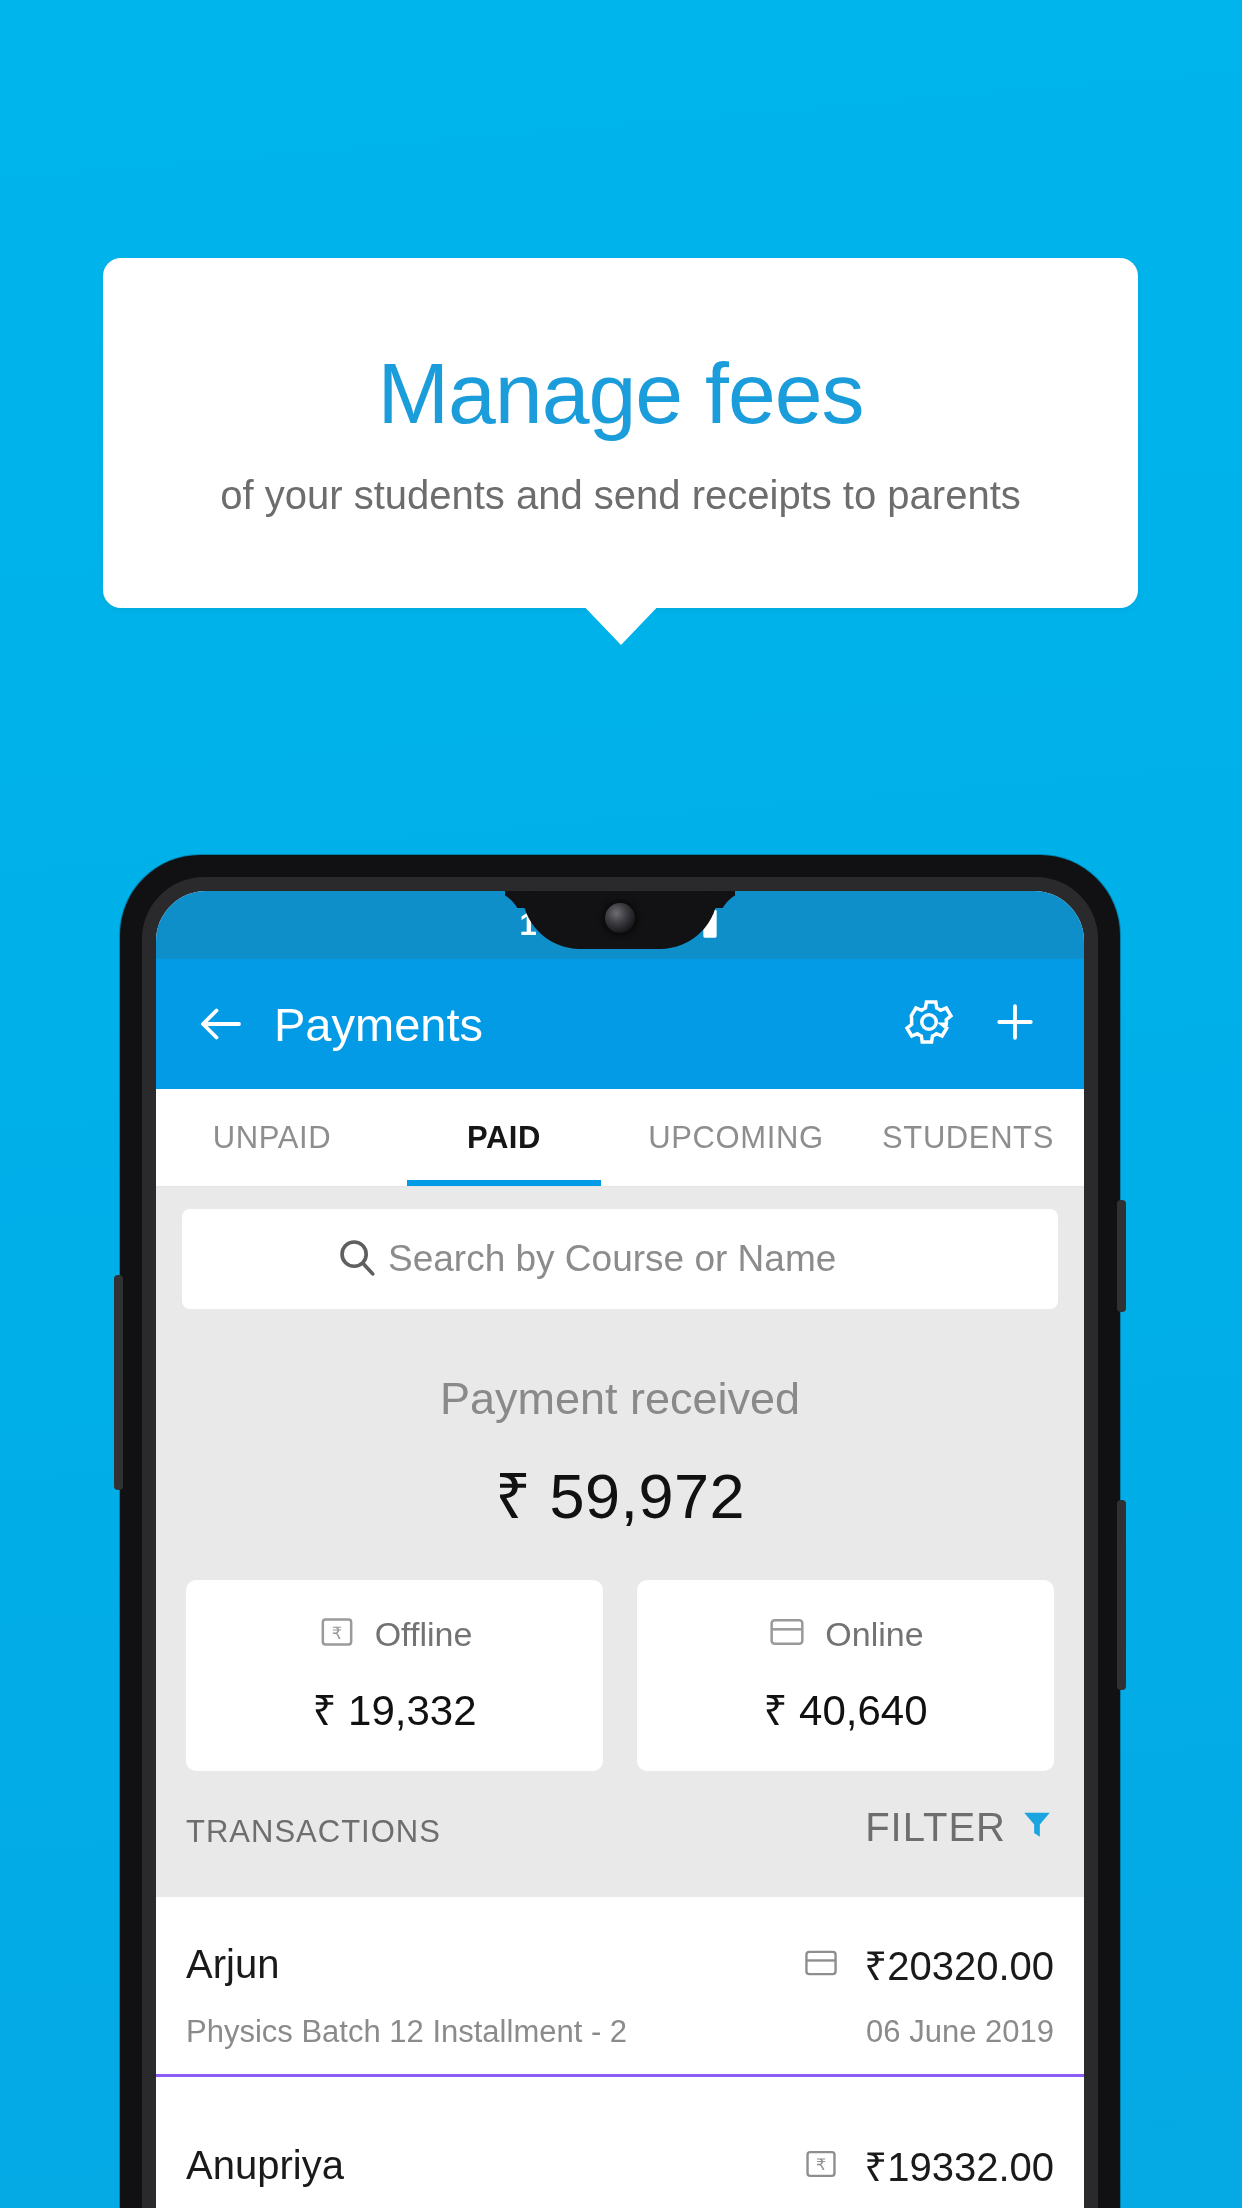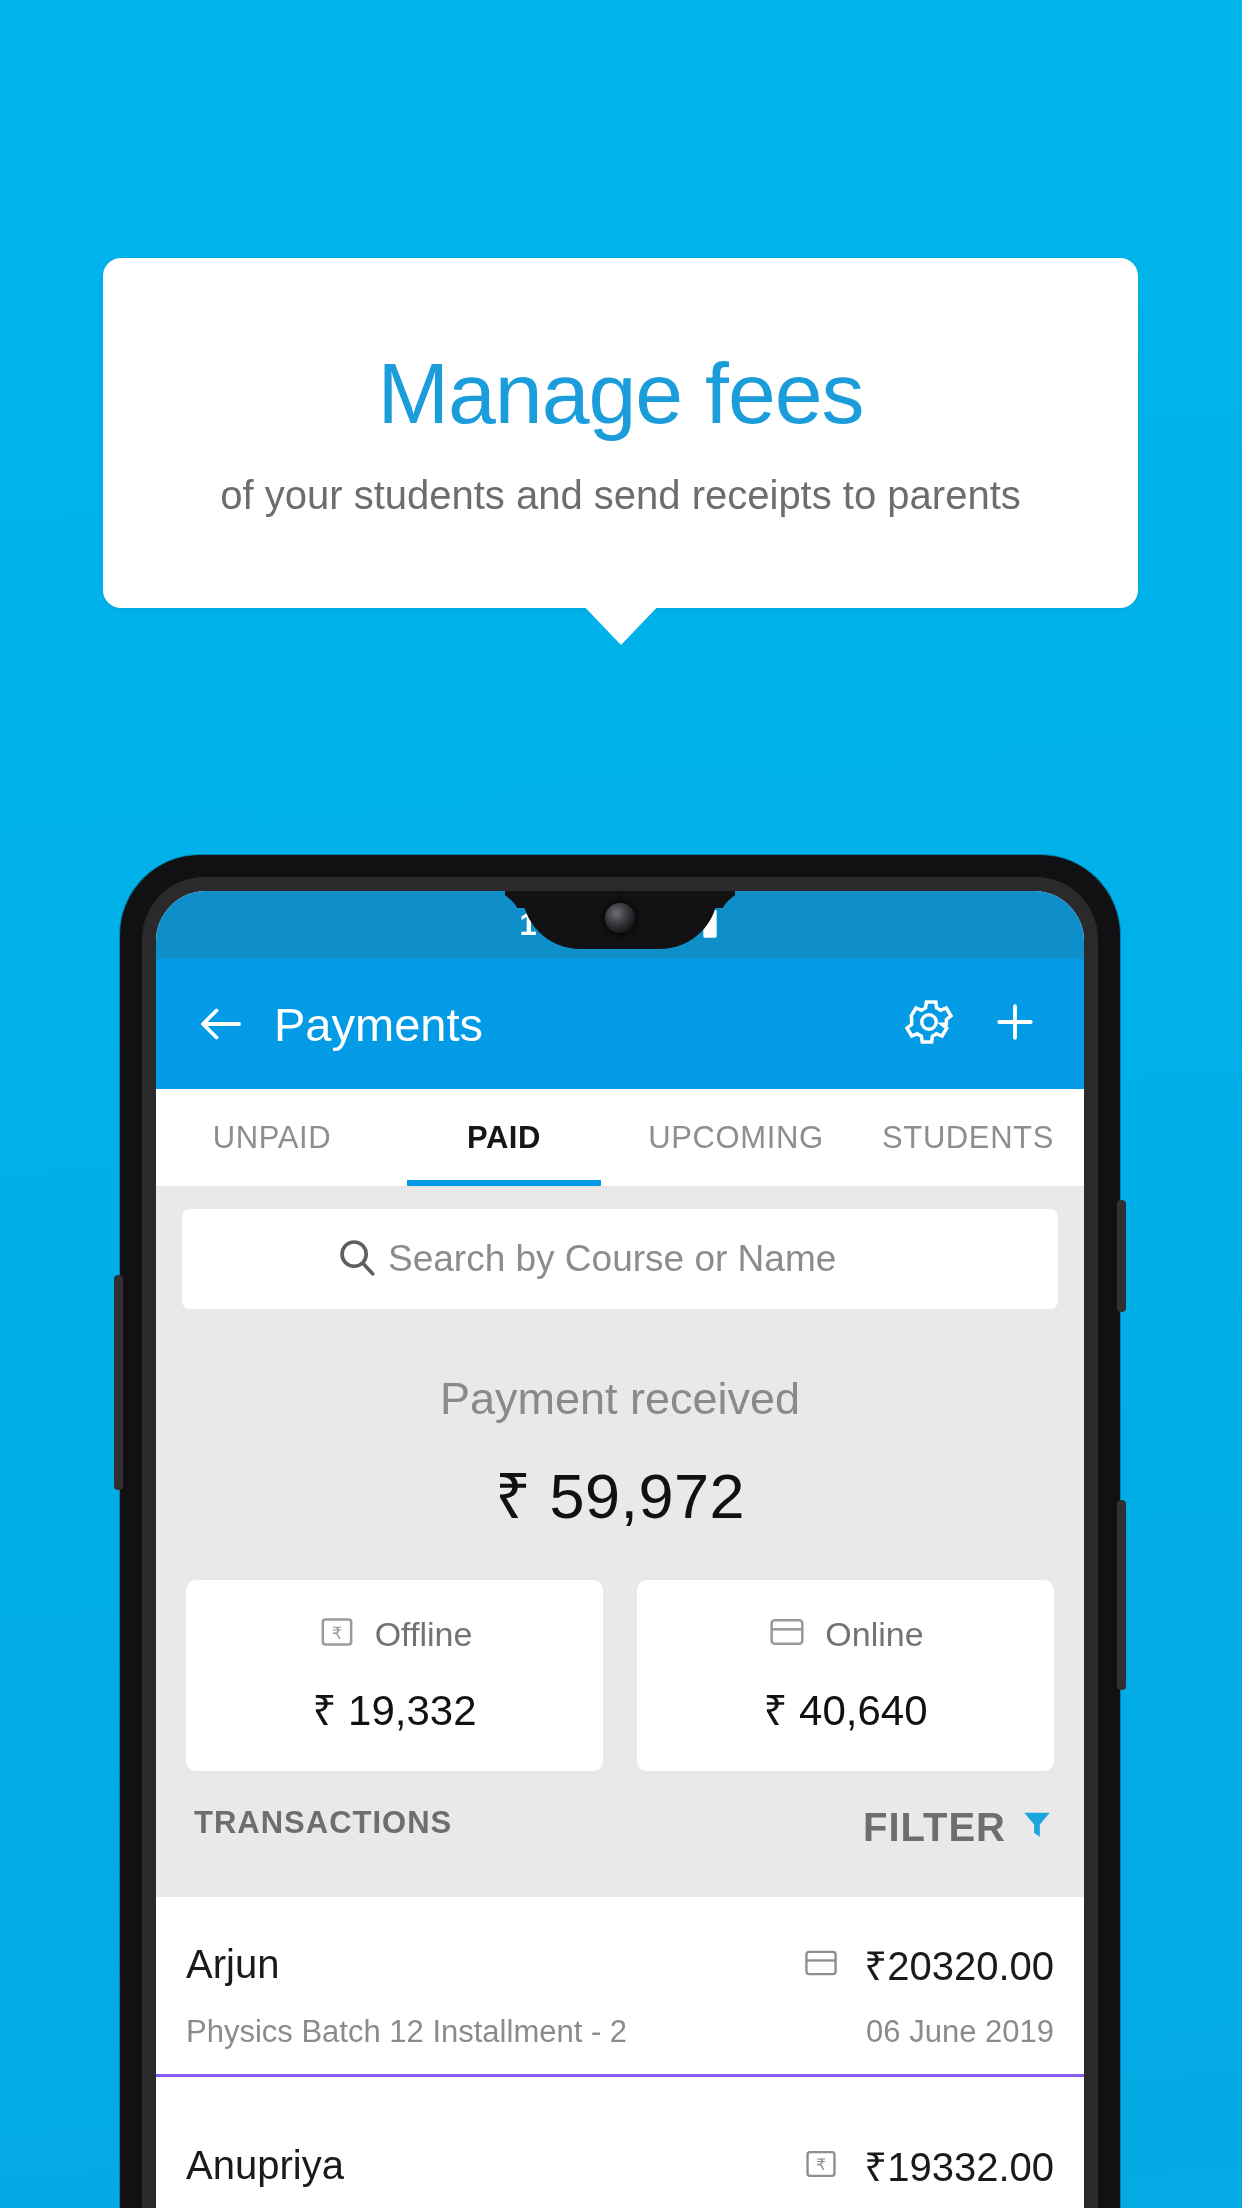--- a/index.html
+++ b/index.html
@@ -128,23 +128,22 @@
   .cards{ display:flex; gap:34px; padding:34px 30px 0 30px; }
   .card{
     flex:1; background:#fff; border-radius:10px; padding:32px 0 34px 0;
     text-align:center;
   }
   .card-head{ display:flex; align-items:center; justify-content:center; gap:18px; }
   .card-label{ font-size:34px; color:#737373; }
   .card-amount{ font-size:42px; color:#111; margin-top:24px; font-weight:400; }
 
   .trow{
-    display:flex; align-items:flex-start; justify-content:space-between;
-    padding:34px 30px 26px 38px;
-    font-weight:bold;
+    display:flex; align-items:flex-end; justify-content:space-between;
+    padding:34px 30px 26px 30px;
   }
   .trow-left{ font-size:31px; color:#6e6e6e; letter-spacing:1px; }
   .trow-right{ display:flex; align-items:center; gap:14px; font-size:40px; color:#6e6e6e; letter-spacing:1px; }
 
   
   .txlist{ background:#fff; }
   .tx{ padding:40px 30px 24px 30px; border-bottom:3px solid #8b5cf6;margin-top:21px; }
   .tx-line1{ display:flex; align-items:center; justify-content:space-between; }
   .tx-name{ font-size:40px; color:#1a1a1a; }
   .tx-amt-wrap{ display:flex; align-items:center; gap:24px; }

